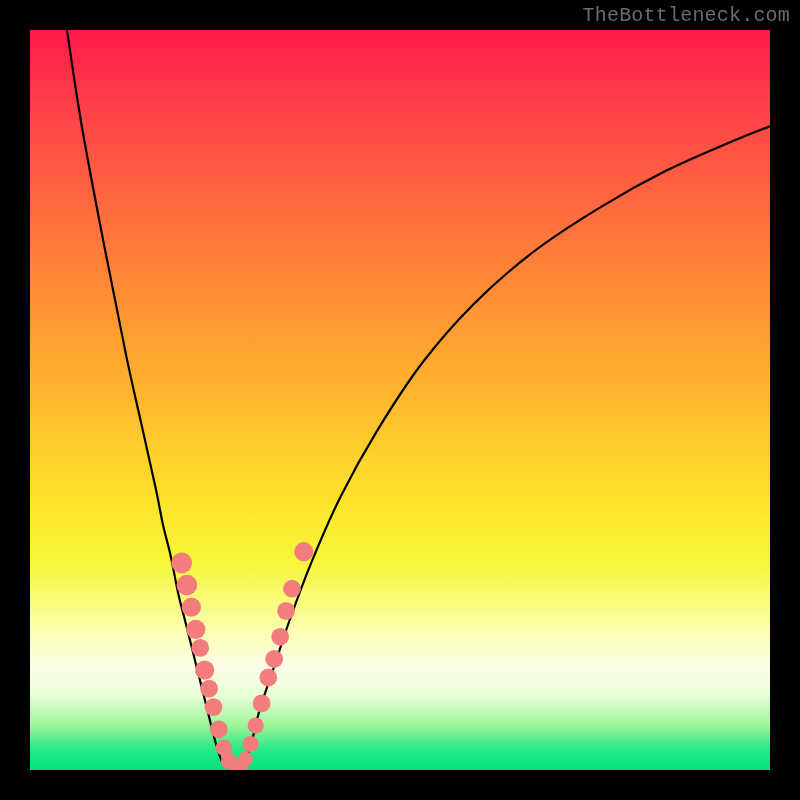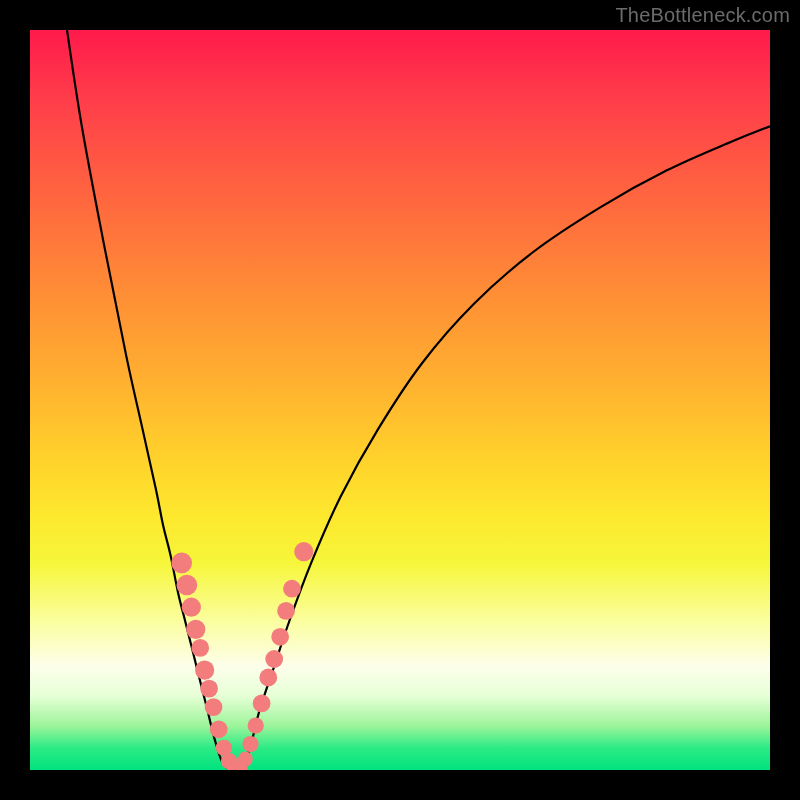--- a/index.html
+++ b/index.html
@@ -42,20 +42,21 @@
   }
   .watermark {
     position: absolute;
     top: 4px;
     right: 10px;
     color: #6b6b6b;
     font-size: 20px;
     letter-spacing: 0.2px;
     font-weight: 500;
     user-select: none;
+    font-family: Liberation Mono, monospace;
   }
   svg.overlay {
     position: absolute;
     left: 0;
     top: 0;
     width: 740px;
     height: 740px;
   }
 </style>
 </head>

